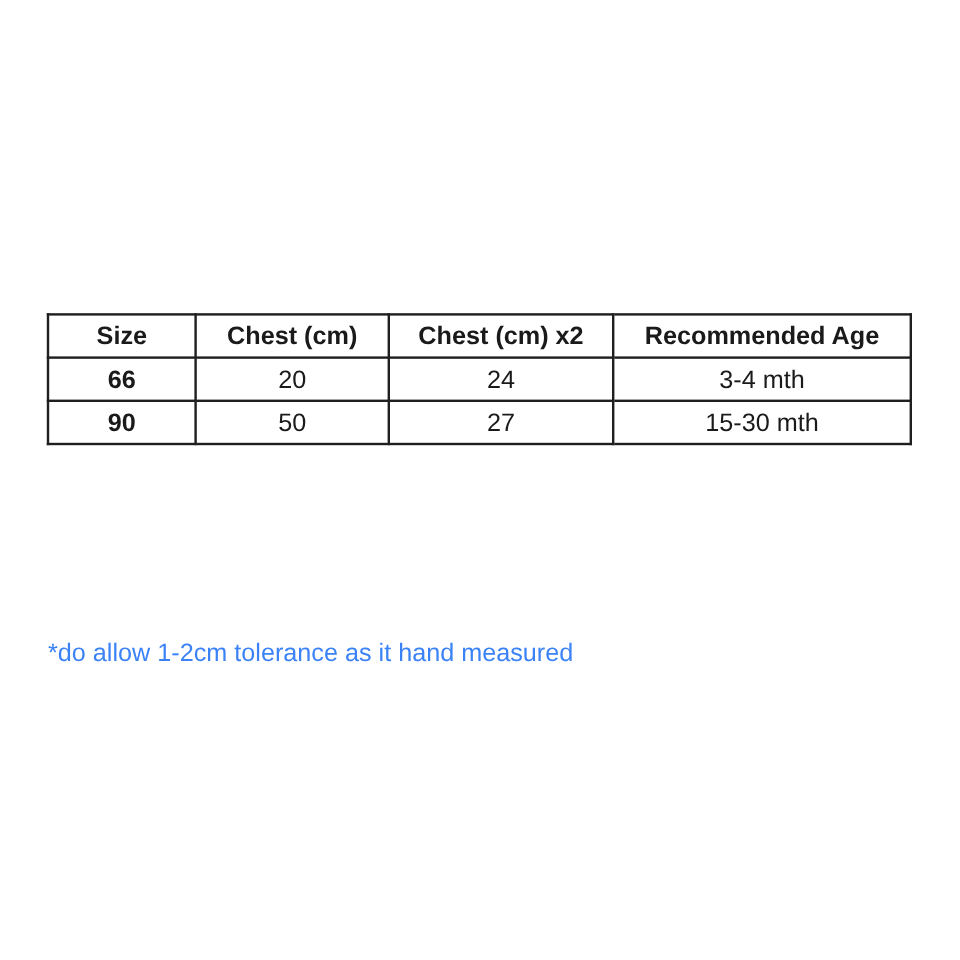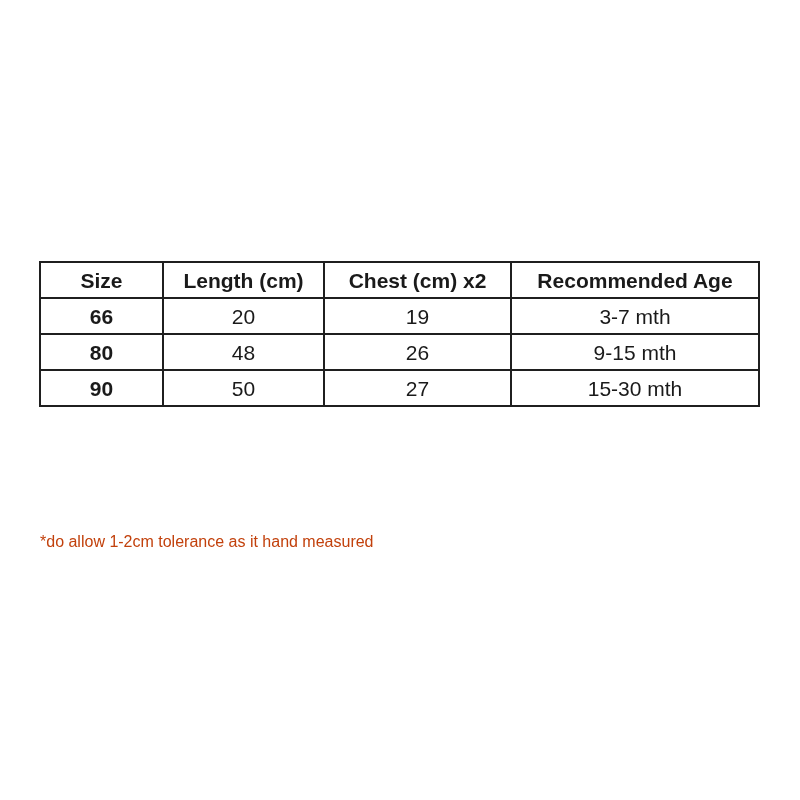--- a/index.html
+++ b/index.html
@@ -42,56 +42,50 @@
     font-weight: normal;
     height: 34px;
   }
   .size-chart tbody td.size-col {
     font-weight: bold;
   }
   .footnote {
     position: absolute;
     left: 40px;
     top: 533px;
-    font-size: 16px;
+    font-size: 21px;
     font-weight: normal;
-    color: #c2410c;
+    color: #3b82f6;
     white-space: nowrap;
   }
 </style>
 </head>
 <body>
 
 <table class="size-chart">
   <colgroup>
     <col style="width:123px">
     <col style="width:161px">
     <col style="width:187px">
     <col style="width:248px">
   </colgroup>
   <thead>
     <tr>
       <th>Size</th>
-      <th>Length (cm)</th>
+      <th>Chest (cm)</th>
       <th>Chest (cm) x2</th>
       <th>Recommended Age</th>
     </tr>
   </thead>
   <tbody>
     <tr>
       <td class="size-col">66</td>
       <td>20</td>
-      <td>19</td>
-      <td>3-7 mth</td>
-    </tr>
-    <tr>
-      <td class="size-col">80</td>
-      <td>48</td>
-      <td>26</td>
-      <td>9-15 mth</td>
+      <td>24</td>
+      <td>3-4 mth</td>
     </tr>
     <tr>
       <td class="size-col">90</td>
       <td>50</td>
       <td>27</td>
       <td>15-30 mth</td>
     </tr>
   </tbody>
 </table>
 

